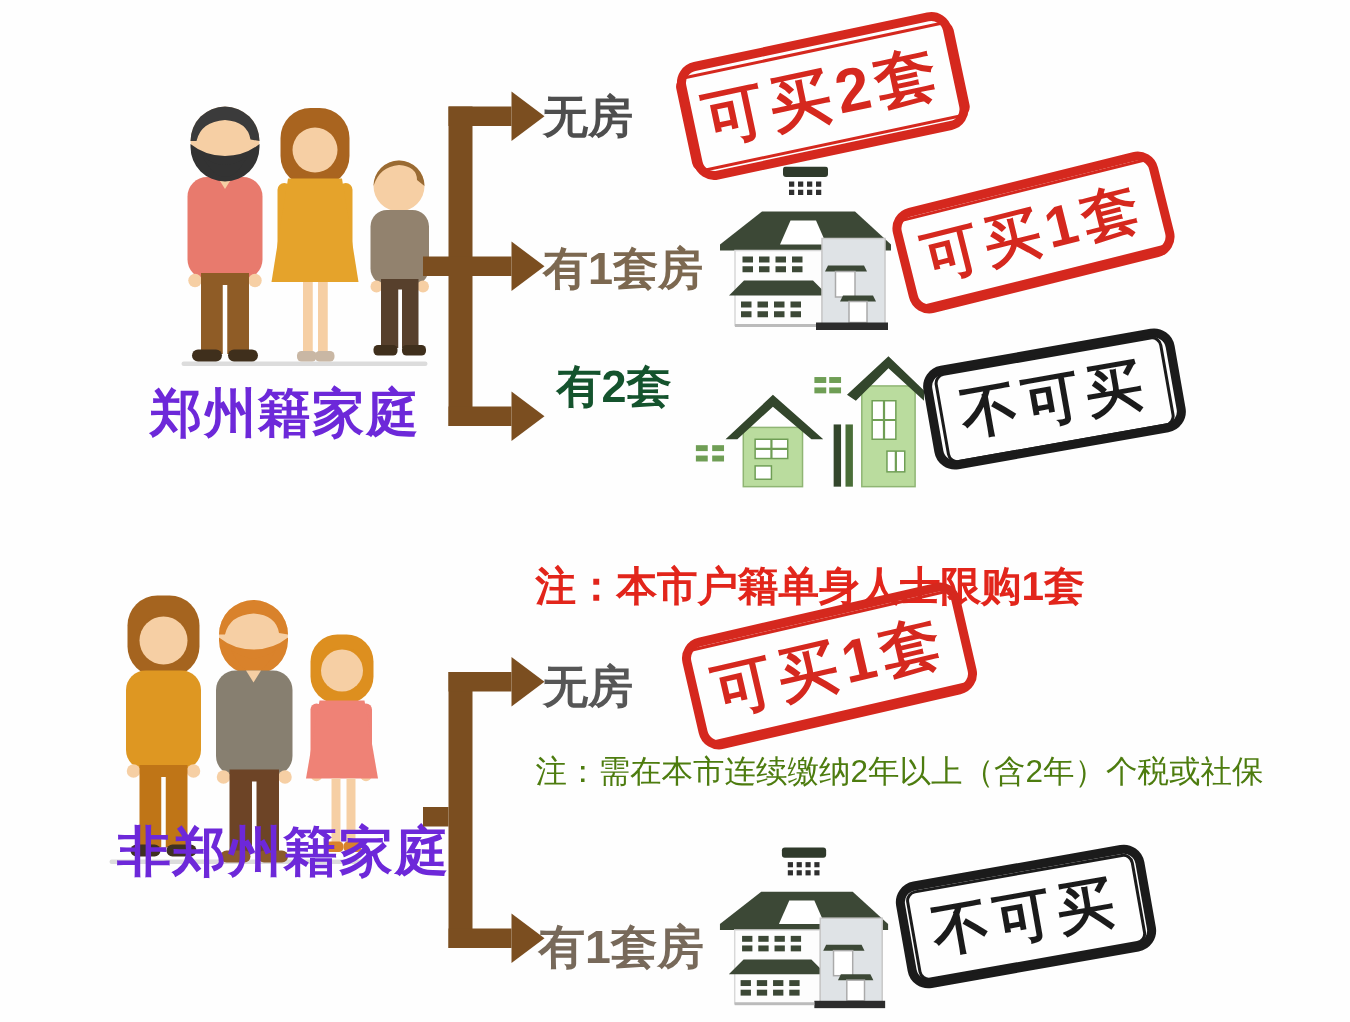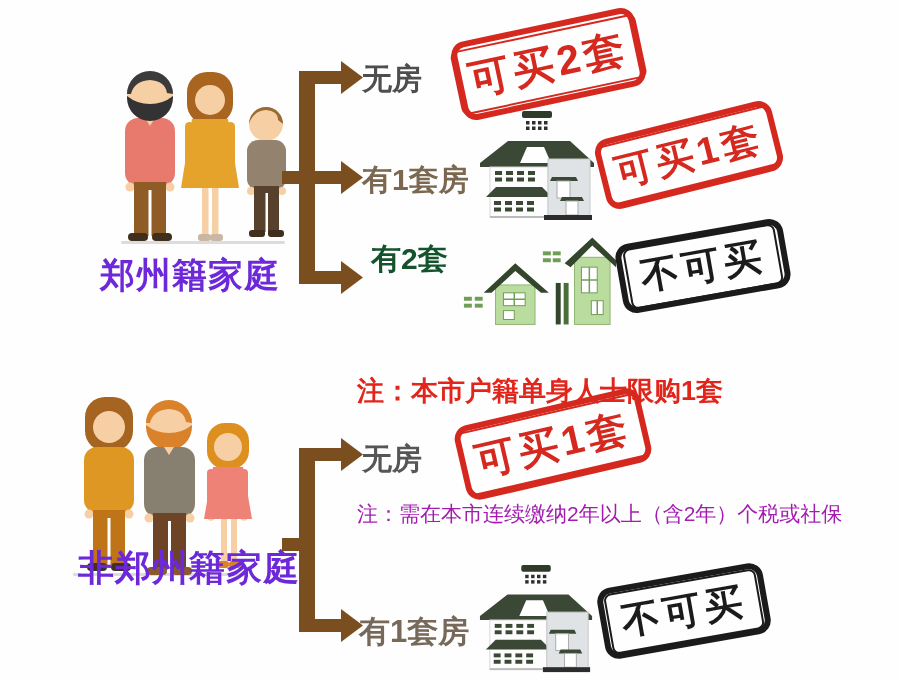--- a/index.html
+++ b/index.html
@@ -29,21 +29,21 @@
     border-style:solid; border-width:2.5px; border-radius:7px;
     padding:3px 12px; font-weight:bold; white-space:nowrap;
     letter-spacing:4px;
   }
   .stamp-red { border-color:#d5281e; color:#d5281e; }
   .stamp-red .stamp-inner { border-color:#d5281e; }
   .stamp-black { border-color:#1b1b1b; color:#1b1b1b; }
   .stamp-black .stamp-inner { border-color:#1b1b1b; }
 
   .note-red { color:#e2251b; font-weight:bold; font-size:27px; white-space:nowrap; }
-  .note-dark { color:#a21caf; font-size:21px; white-space:nowrap; }
+  .note-dark { color:#4d7c0f; font-size:21px; white-space:nowrap; }
 </style>
 </head>
 <body>
 
 <div id="canvas">
 
   <svg class="abs" style="left:95px; top:52px;" width="200" height="200" viewBox="0 0 200 200">
 
     <rect x="26" y="189" width="164" height="3" rx="1.5" fill="#dcdcdc"></rect>
 

